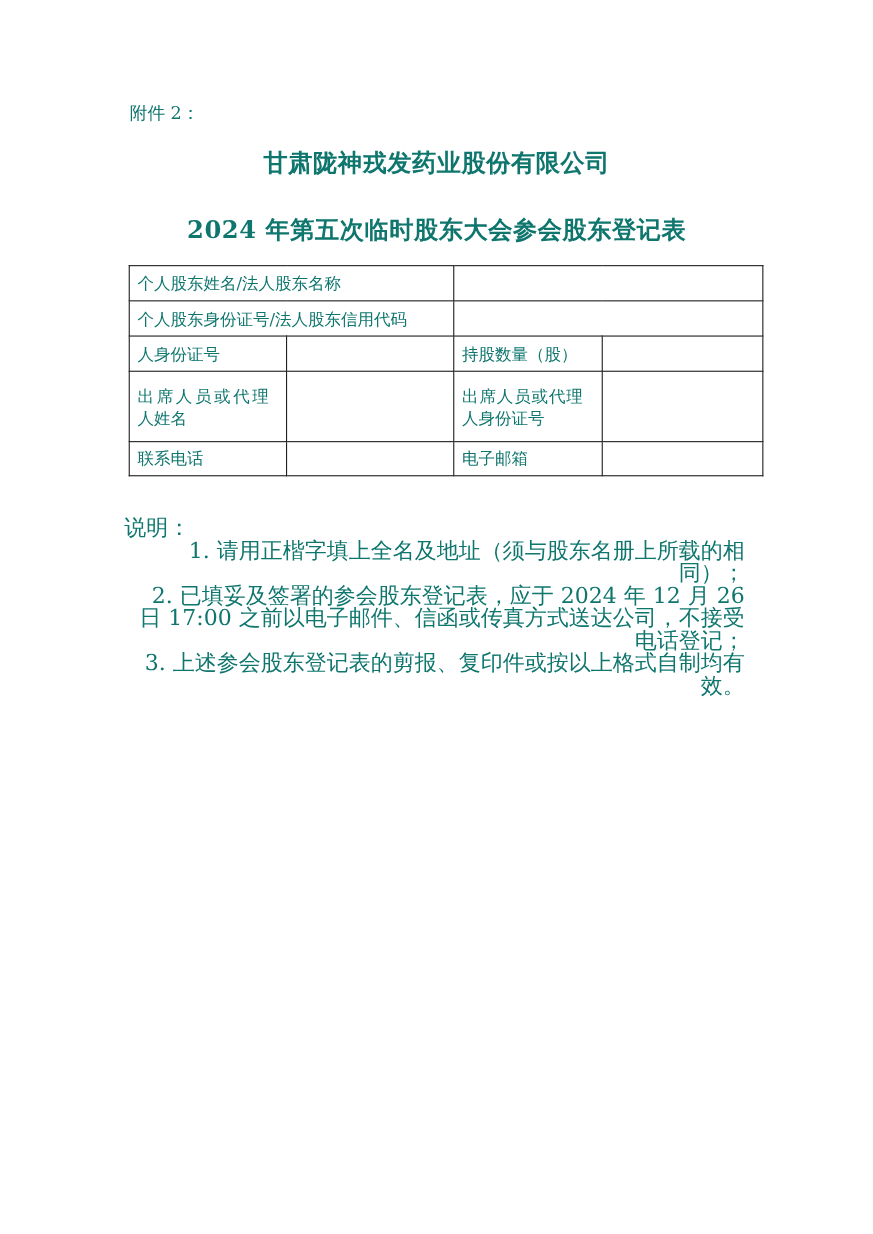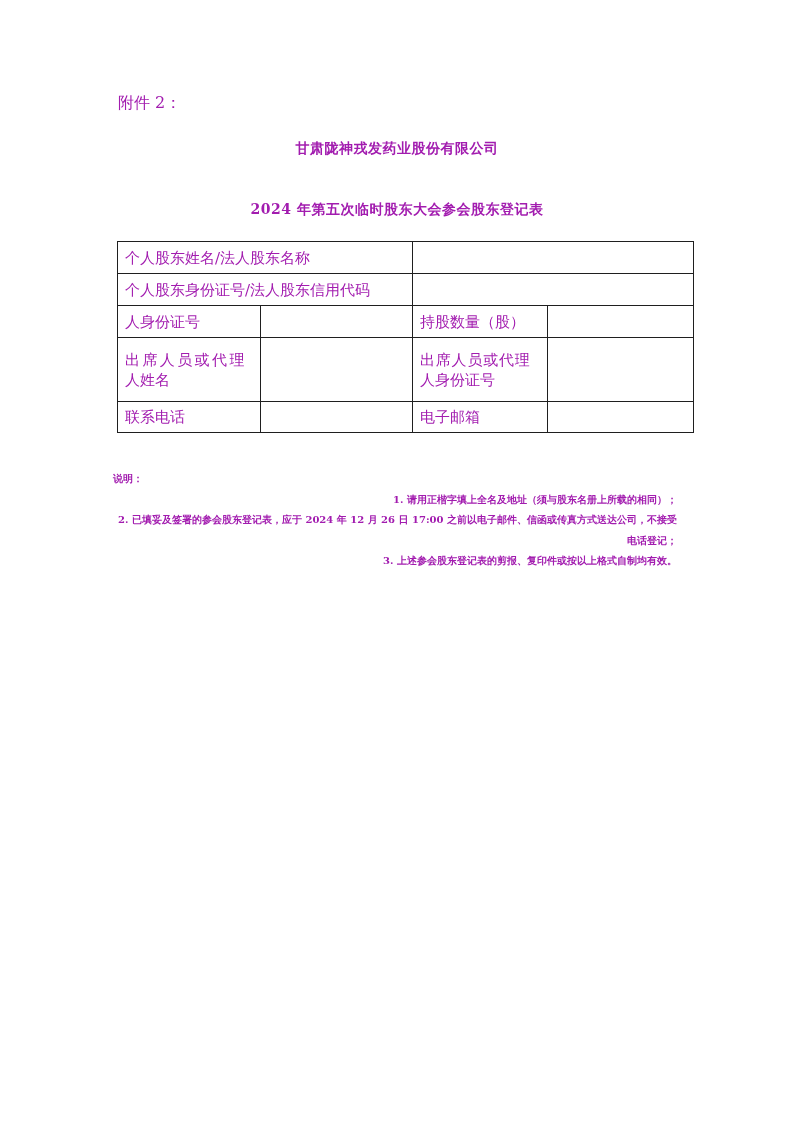--- a/index.html
+++ b/index.html
@@ -6,36 +6,36 @@
     margin: 0;
     padding: 0;
     background: #ffffff;
   }
   .page {
     position: relative;
     width: 794px;
     height: 1122px;
     background: #ffffff;
     font-family: "DejaVu Serif", "Liberation Serif", serif;
-    color: #a21caf;
+    color: #0f766e;
     overflow: hidden;
   }
   .attachment {
     position: absolute;
     left: 118px;
     top: 92px;
     font-size: 16px;
     line-height: 22px;
   }
   .doc-title {
     position: absolute;
     left: 0;
     width: 794px;
     text-align: center;
-    font-size: 14px;
+    font-size: 22px;
     font-weight: bold;
     line-height: 26px;
     letter-spacing: 0.5px;
   }
   .doc-title.line1 { top: 135px; }
   .doc-title.line2 { top: 176px; margin-top: 20px; }
 
   table.reg-table {
     position: absolute;
     left: 117px;
@@ -60,23 +60,22 @@
   tr.r-last   { height: 31px; }
   td.two-line { line-height: 31px; white-space: normal; }
   .spread { letter-spacing: 2.4px; }
   .spread-sm { letter-spacing: 0.8px; }
 
   .notes {
     position: absolute;
     left: 113px;
     top: 469px;
     width: 564px;
-    font-size: 10px;
+    font-size: 20px;
     line-height: 20.5px;
-    font-weight: bold;
   }
   .notes .note-item { margin: 0; text-align: right; }
 </style>
 </head>
 <body>
 
 <div class="page">
 
   <div class="attachment">附件 2：</div>
 

